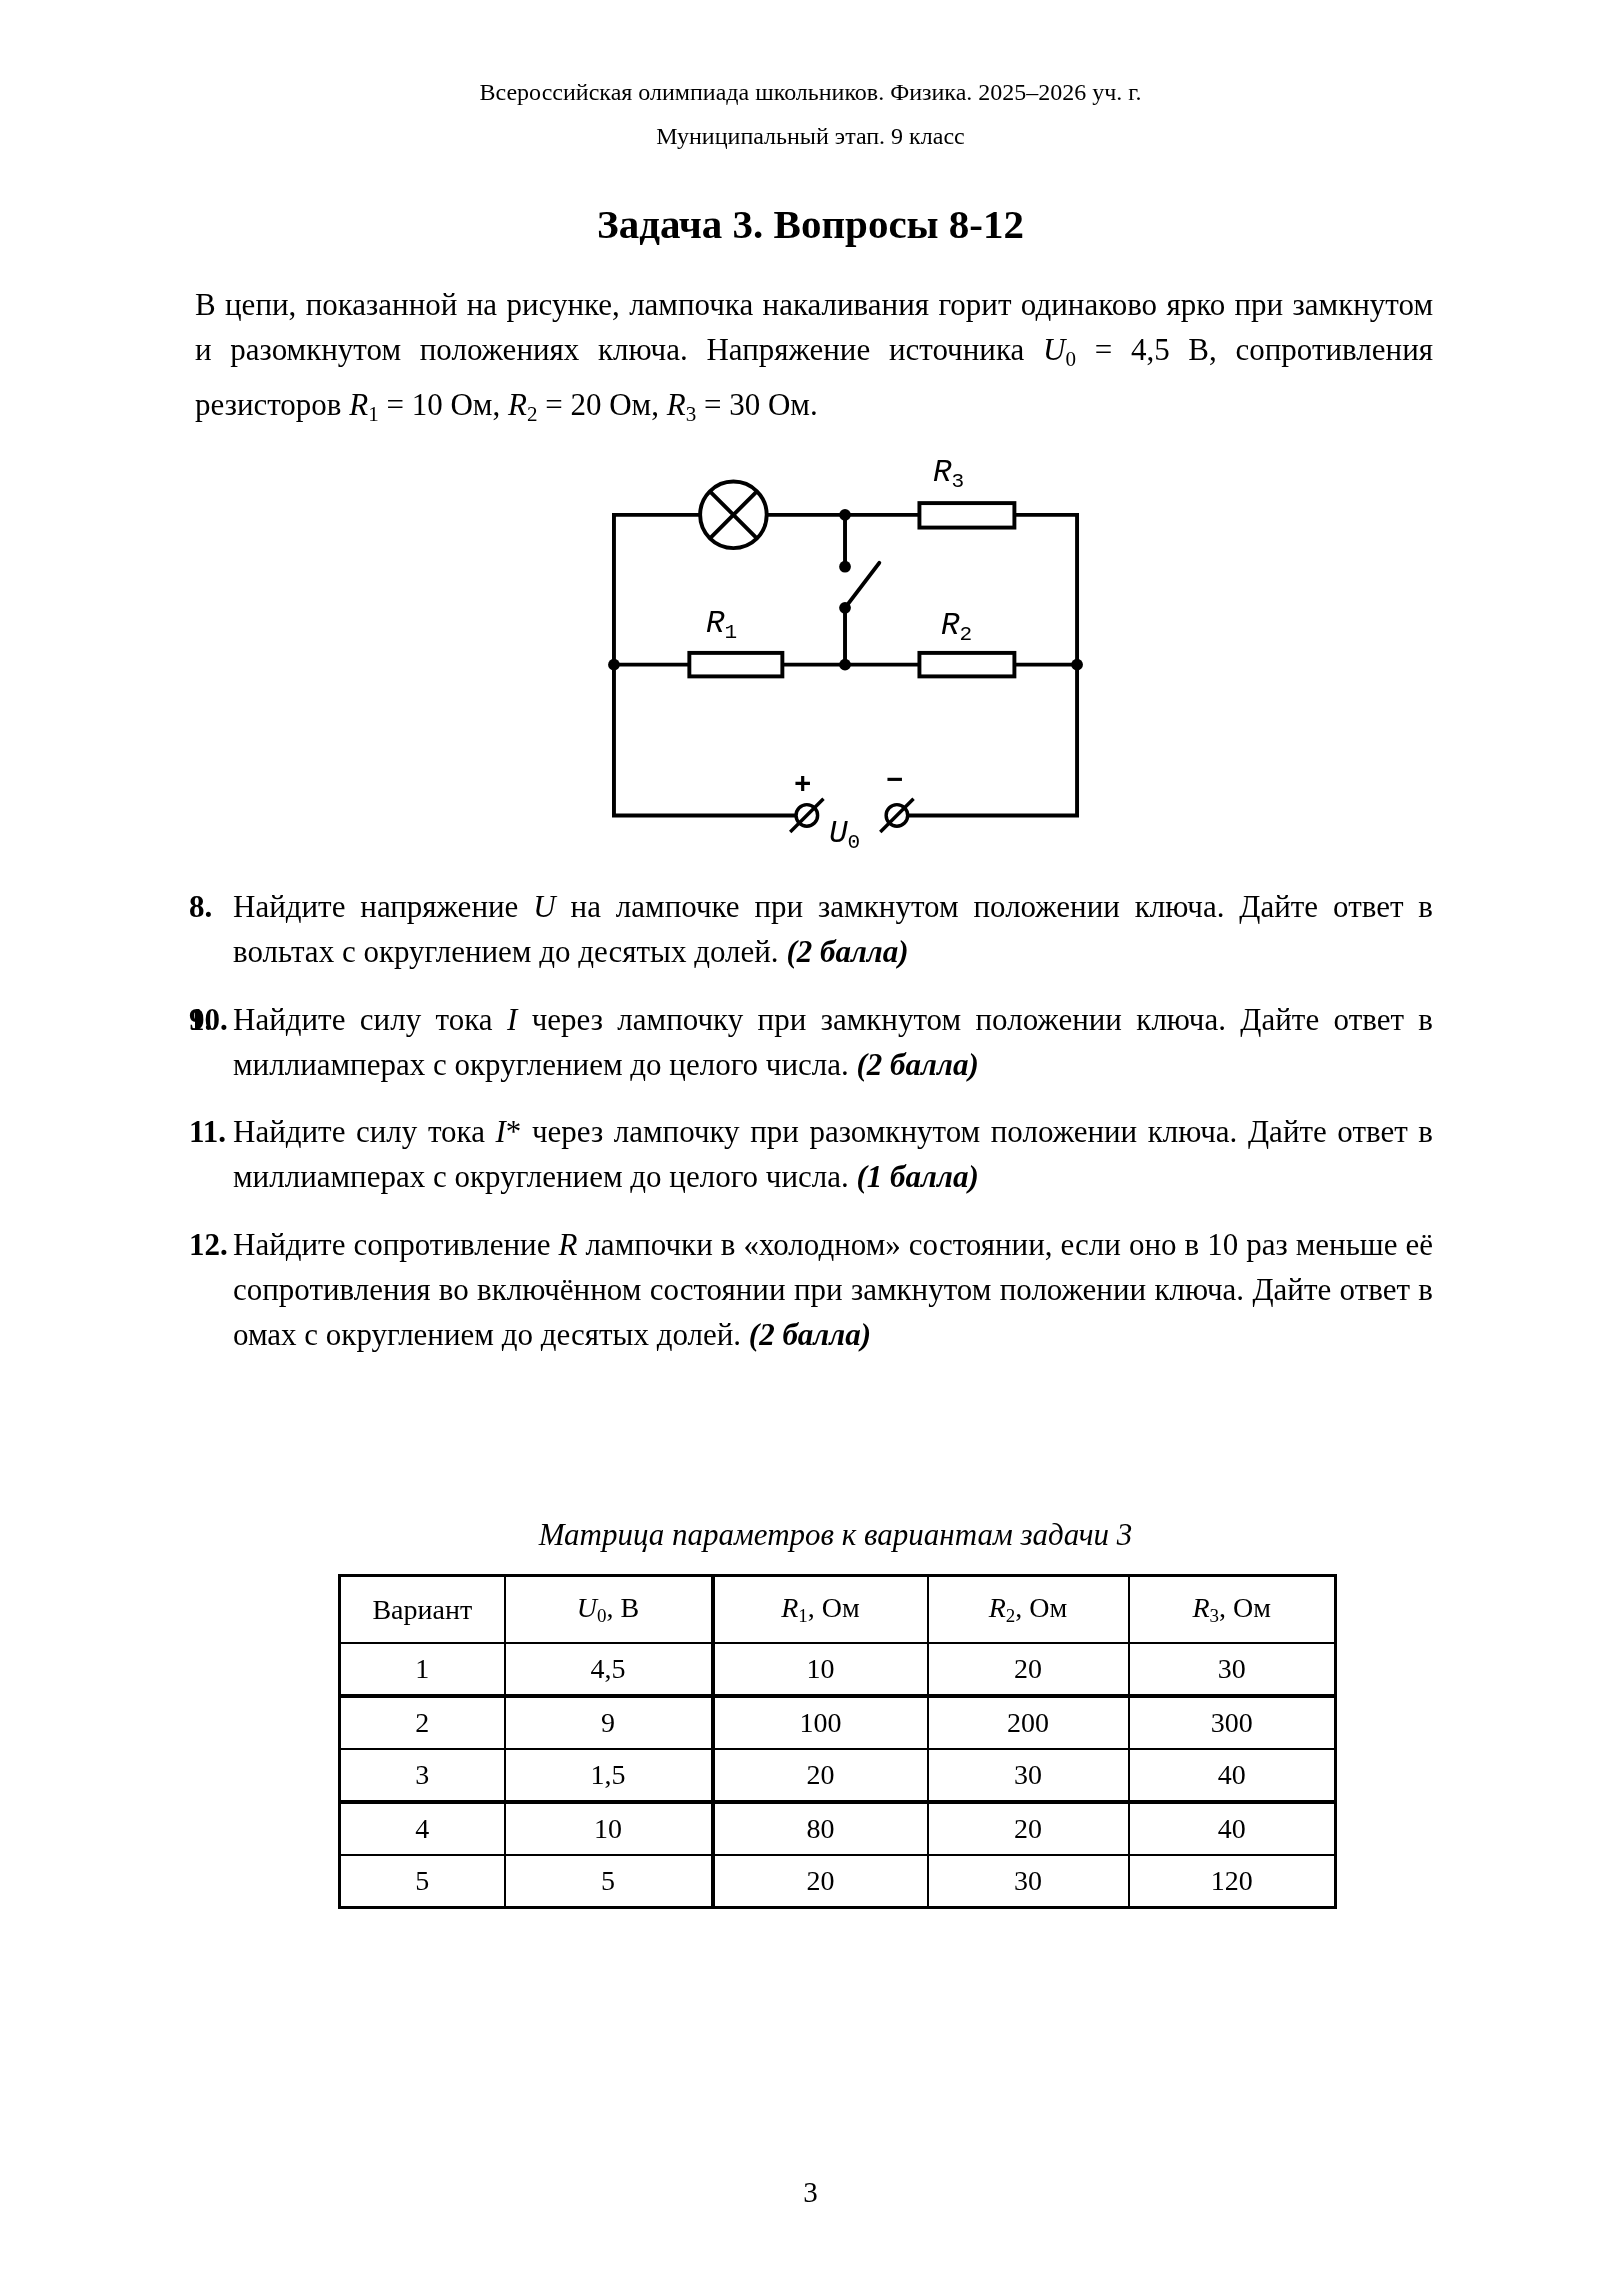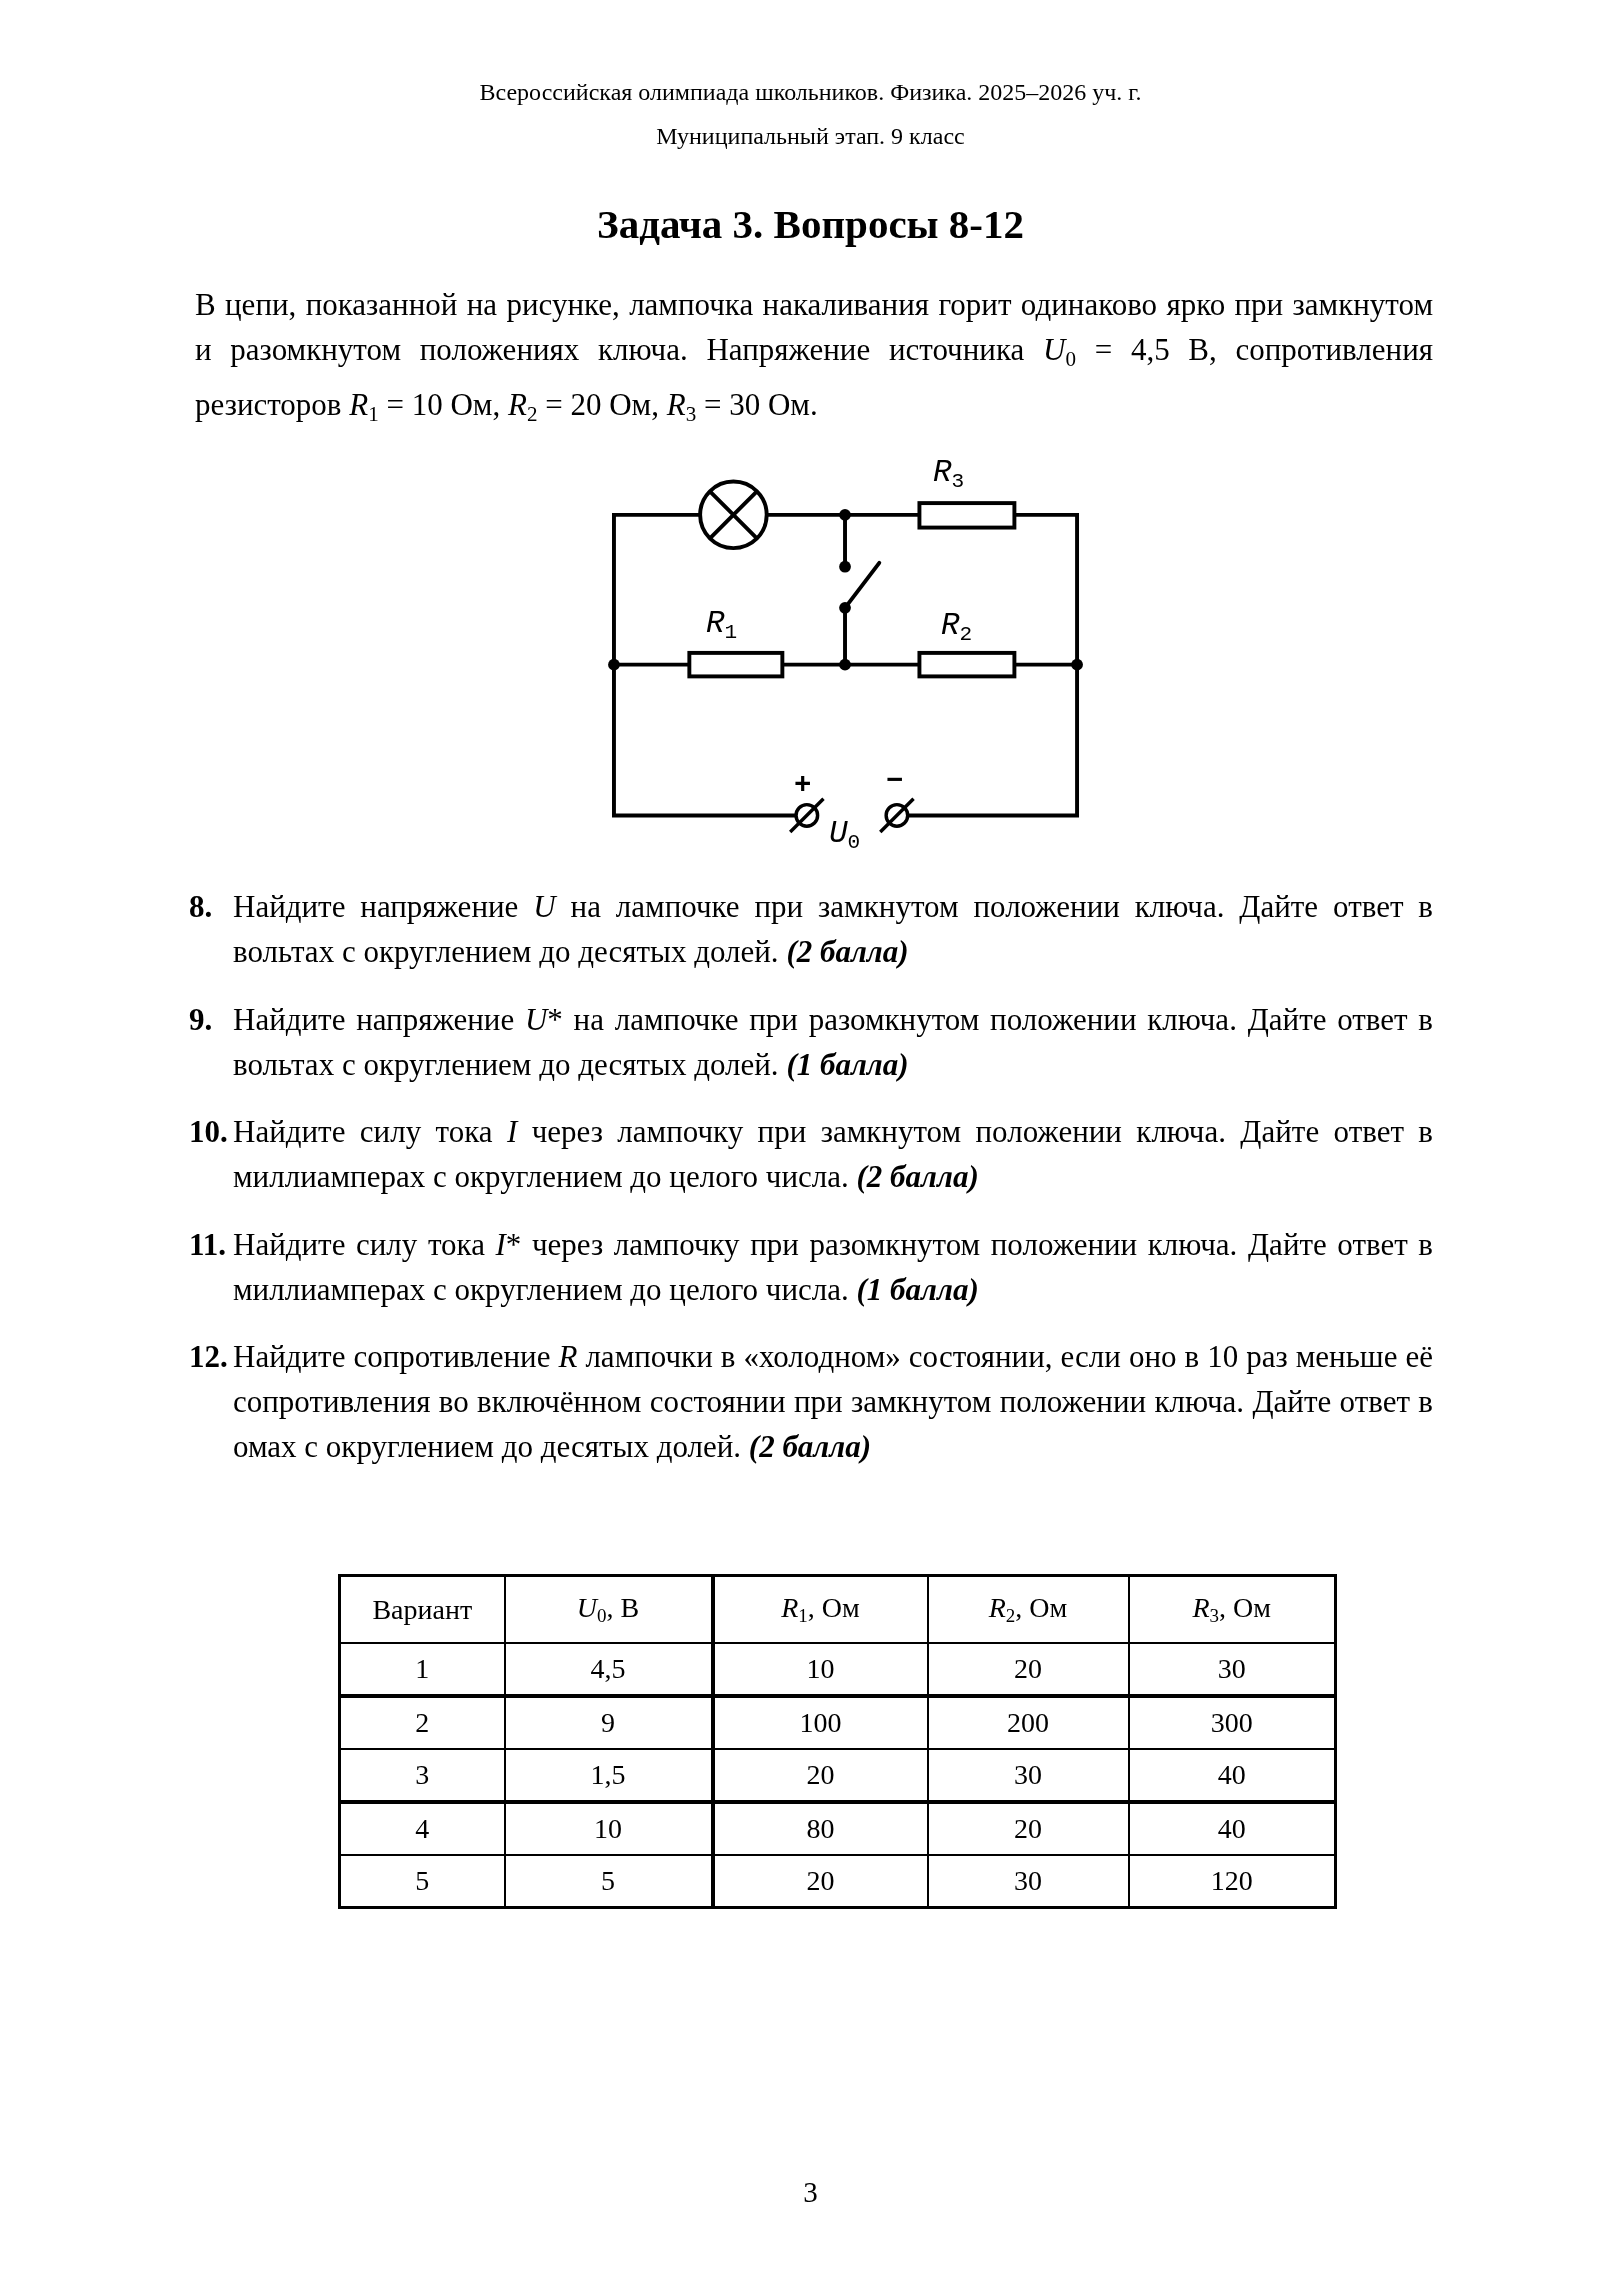--- a/index.html
+++ b/index.html
@@ -118,26 +118,27 @@
     <div class="clabel" id="lbl-r3"><span class="it">R</span><sub>3</sub></div>
     <div class="clabel" id="lbl-r1"><span class="it">R</span><sub>1</sub></div>
     <div class="clabel" id="lbl-r2"><span class="it">R</span><sub>2</sub></div>
     <div class="sign" id="lbl-plus">+</div>
     <div class="sign" id="lbl-minus">−</div>
     <div class="clabel" id="lbl-u0"><span class="it">U</span><sub>0</sub></div>
   </div>
 
   <ol class="questions">
       <li class="q"><span class="qnum">8.</span><span><span>Найдите напряжение </span><span class="it">U</span><span> на лампочке при замкнутом положении ключа. Дайте ответ в вольтах с округлением до десятых долей. </span><span class="it bd">(2 балла)</span></span></li>
-      <li class="q"><span class="qnum">9.</span><span><span>Найдите напряжение </span><span class="it">U</span><span>*</span><span> на лампочке при разомкнутом положении ключа. Дайте ответ в вольтах с округлением до десятых долей. </span><span class="it bd">(1 балла)</span></span></li>
+      <li class="q"><span class="qnum">9.</span></li>
       <li class="q"><span class="qnum">10.</span><span><span>Найдите силу тока </span><span class="it">I</span><span> через лампочку при замкнутом положении ключа. Дайте ответ в миллиамперах с округлением до целого числа. </span><span class="it bd">(2 балла)</span></span></li>
       <li class="q"><span class="qnum">11.</span><span><span>Найдите силу тока </span><span class="it">I</span><span>*</span><span> через лампочку при разомкнутом положении ключа. Дайте ответ в миллиамперах с округлением до целого числа. </span><span class="it bd">(1 балла)</span></span></li>
       <li class="q"><span class="qnum">12.</span><span><span>Найдите сопротивление </span><span class="it">R</span><span> лампочки в «холодном» состоянии, если оно в 10 раз меньше её сопротивления во включённом состоянии при замкнутом положении ключа. Дайте ответ в омах с округлением до десятых долей. </span><span class="it bd">(2 балла)</span></span></li>
     </ol>
 
+  <div class="caption">Матрица параметров к вариантам задачи 3</div>
 
   <table class="ptable">
     <colgroup>
       <col class="c0">
         <col class="c1">
         <col class="c2">
         <col class="c3">
         <col class="c4">
     </colgroup>
     <thead>

